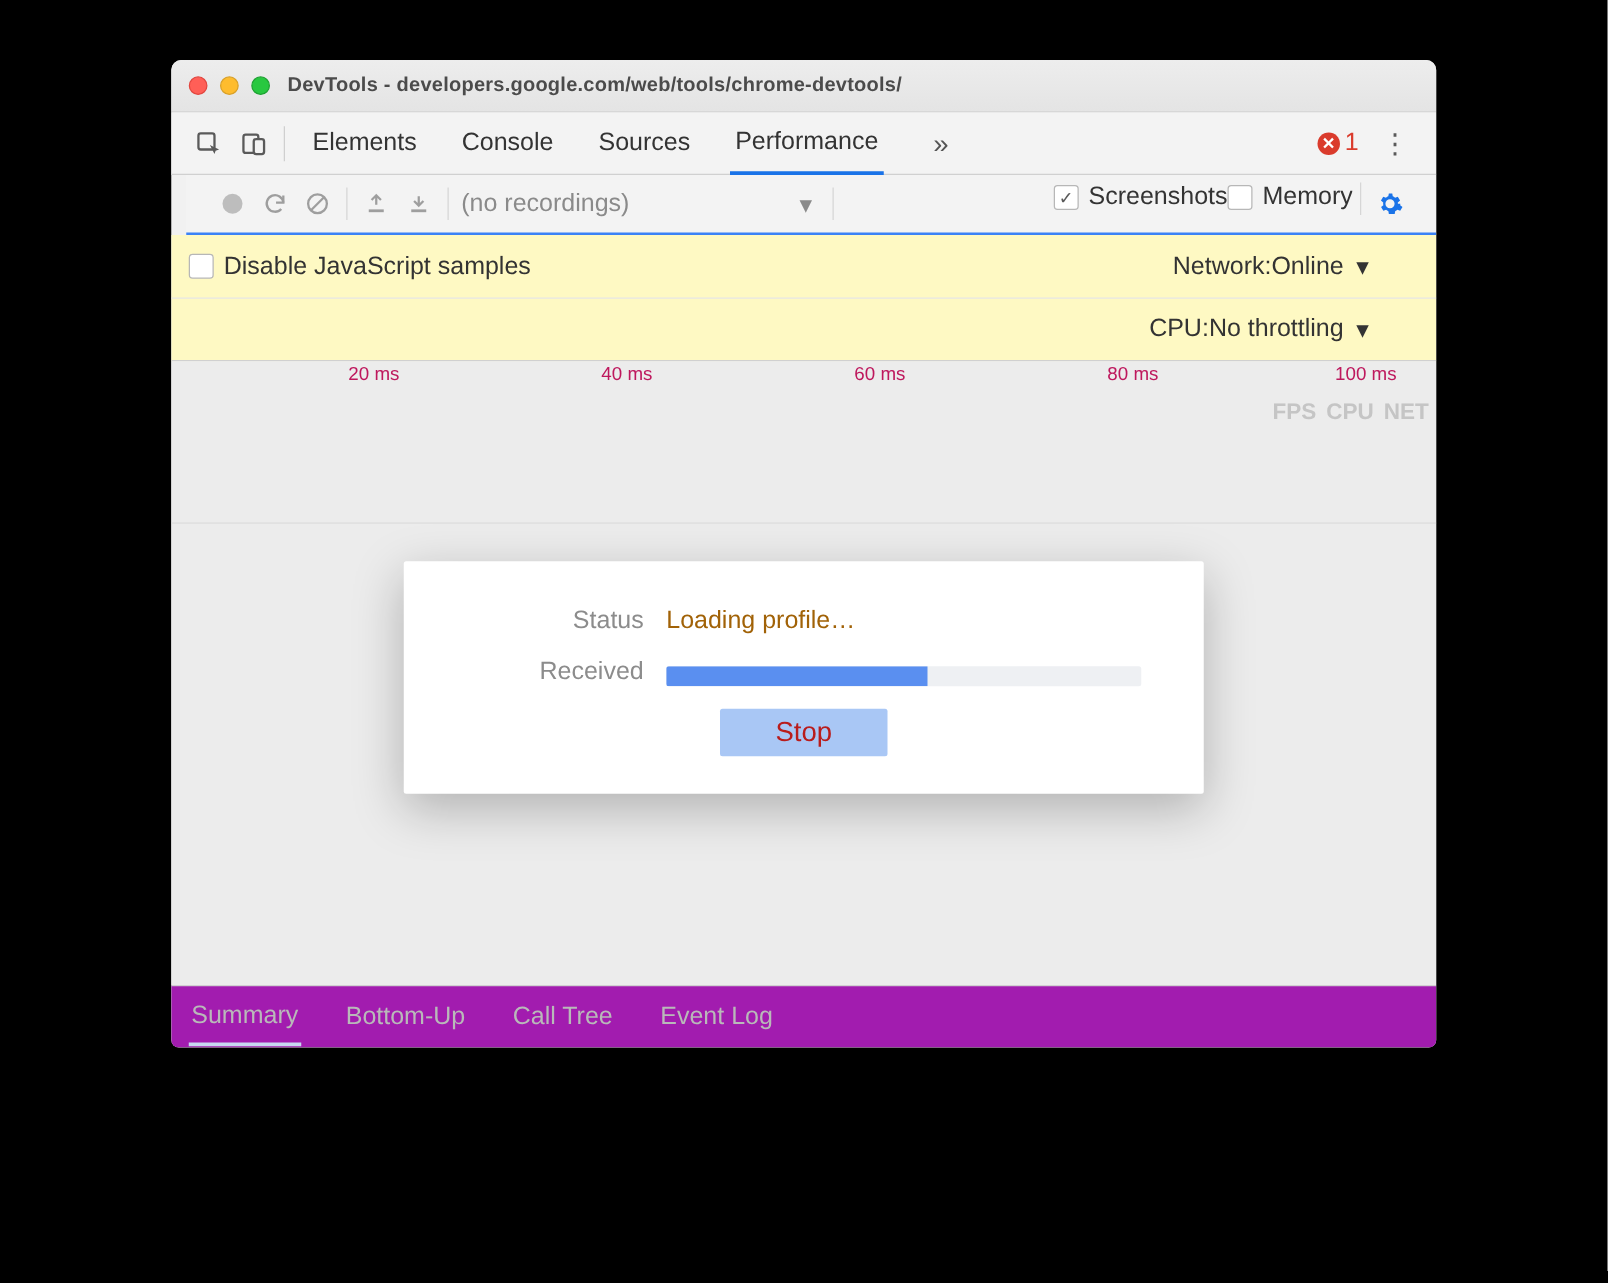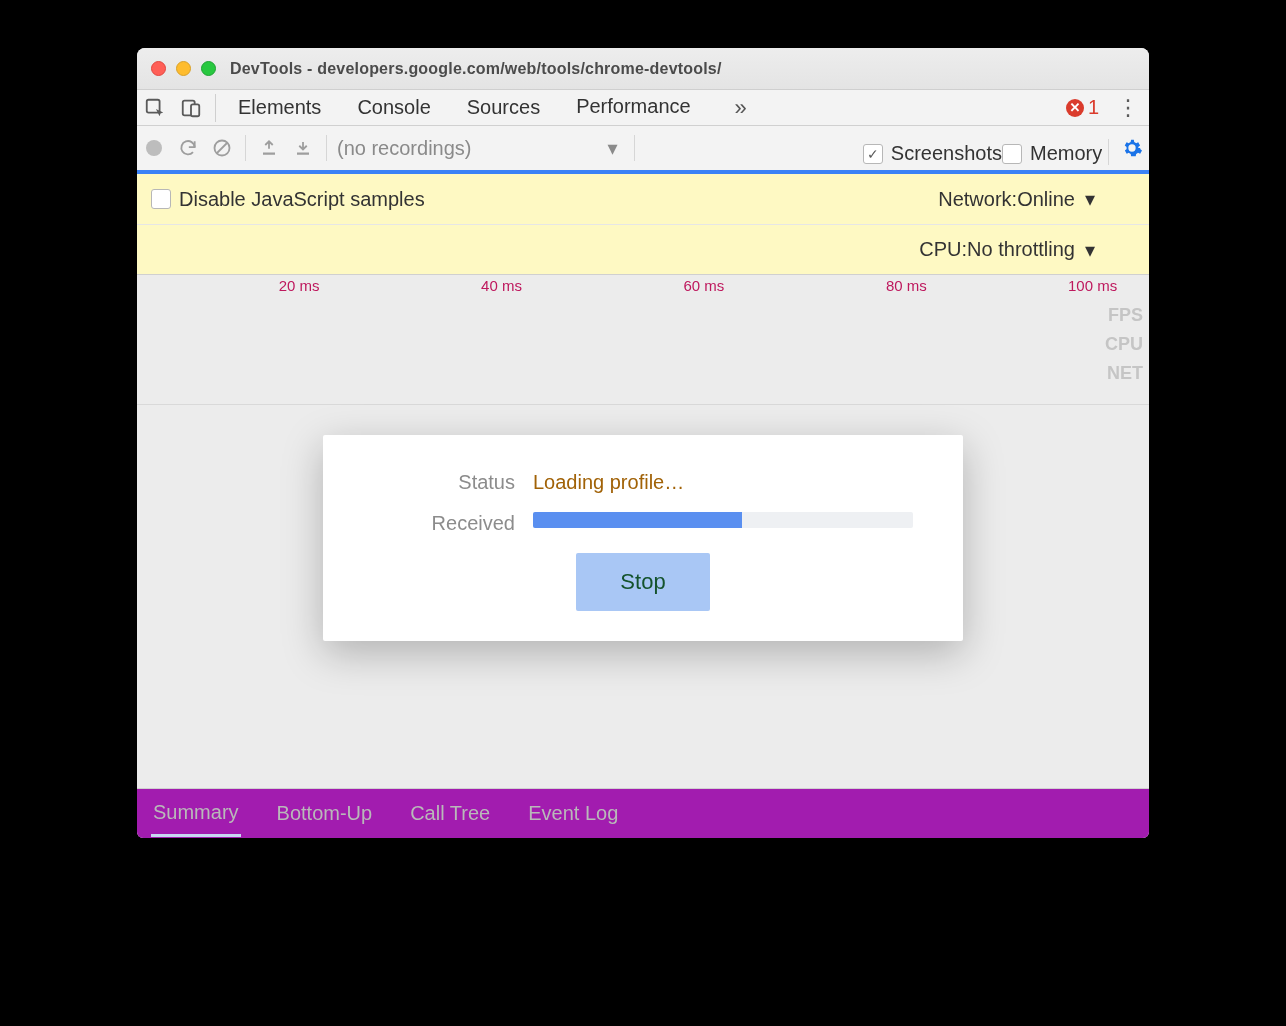--- a/index.html
+++ b/index.html
@@ -36,56 +36,57 @@
   }
   .traffic-lights { display: flex; gap: 10px; margin-right: 14px; }
   .tl { width: 15px; height: 15px; border-radius: 50%; }
   .tl.red { background:#ff5f57; border:1px solid #e2463f;}
   .tl.yellow { background:#febc2e; border:1px solid #d9a129;}
   .tl.green { background:#28c840; border:1px solid #1fa233;}
   .title-text { color:#4b4b4b; font-size:16px; letter-spacing:0.2px; white-space:nowrap; overflow:hidden; text-overflow:ellipsis;font-weight:bold;}
 
   
   .tabs-row {
-    height: 36px;
+    height: 50px;
     background: #f3f3f3;
     border-bottom: 1px solid #d0d0d0;
     display:flex;
     align-items:center;
-    padding: 0 0;
+    padding: 0 12px;
   }
   .ico-btn {
     width: 36px; height:36px; display:flex; align-items:center; justify-content:center;
     color:#5a5a5a; cursor:pointer;
   }
   .divider-v { width:1px; height:28px; background:#cfcfcf; margin:0 6px;}
   .tabs { display:flex; gap: 28px; margin-left:12px; align-items:center; }
   .tab { font-size:20px; color:#333; padding: 12px 4px; cursor:pointer; }
   .tab.active { color:#333; border-bottom: 3px solid #1a73e8; }
   .tabs-row .right { margin-left:auto; display:flex; align-items:center; gap:8px;}
   .err-badge { display:flex; align-items:center; gap:4px; color:#da3b2c; font-size:20px;}
   .err-circle { width:18px; height:18px; border-radius:50%; background:#da3b2c; color:#fff; display:flex; align-items:center; justify-content:center; font-size:13px; font-weight:700; }
   .kebab { font-size:22px; color:#5a5a5a; padding:0 10px; cursor:pointer; }
 
   
   .toolbar {
     height:48px;
     background:#f3f3f3;
-    border-bottom:4px solid #3b82f6;
-    display:flex; align-items:center; padding:0 0;
+    border-bottom:2px solid #3b82f6;
+    display:flex; align-items:center; padding:0 20px;
     color:#717171;
+    margin-left:12px;
   }
   .tb-btn { width:34px; height:34px; display:flex; align-items:center; justify-content:center; color:#9e9e9e; cursor:pointer; }
   .tb-sep { width:1px; height:26px; background:#d6d6d6; margin:0 6px;}
   .rec-select { display:flex; align-items:center; gap:6px; color:#8a8a8a; font-size:20px; padding:0 10px 0 4px; cursor:pointer;}
   .rec-select .caret { margin-left:130px; }
   .chk { width:20px; height:20px; border:1px solid #b7b7b7; border-radius:3px; background:#fff; display:inline-flex; align-items:center; justify-content:center; margin-right:8px; }
   .chk.checked::after { content:"✓"; font-size:14px; color:#5a5a5a; }
   .chk-label { display:flex; align-items:center; font-size:20px; color:#333; cursor:pointer; }
-  .toolbar .right { margin-left:auto; display:flex; align-items:flex-end; }
+  .toolbar .right { margin-left:auto; display:flex; align-items:flex-start; }
   .gear { color:#1a73e8; }
 
   
   .opts {
     background:#fef9c3;
     border-bottom:1px solid #d0d0d0;
   }
   .opt-row { display:flex; align-items:center; height:50px; padding:0 14px; font-size:20px; color:#333;}
   .opt-row + .opt-row { border-top:1px solid #e6e6e6;}
   .opt-row .left { display:flex; align-items:center; }
@@ -94,39 +95,39 @@
 
   
   .timeline {
     height:130px;
     background:#ececec;
     border-bottom:1px solid #d9d9d9;
     position:relative;
   }
   .ticks { position:absolute; top:0; left:0; right:0; height:26px; display:flex; font-size:15px; color:#be185d; }
   .tick { position:absolute; top:2px; }
-  .lanes { position:absolute; right:6px; top:30px; display:flex; flex-direction:column; gap:8px; align-items:flex-end; color:#c5c5c5; font-size:18px; font-weight:600;}
+  .lanes { position:absolute; right:6px; top:30px; display:flex; gap:8px; align-items:flex-end; color:#c5c5c5; font-size:18px; font-weight:600;}
 
   
   .body { flex:1; background:#ececec; position:relative; }
 
   
   .modal {
     position:absolute; left:50%; top:30px; transform:translateX(-50%);
     width:640px; background:#fff; border-radius:2px;
     box-shadow: 0 12px 40px rgba(0,0,0,0.25);
     padding: 36px 40px 30px;
   }
-  .modal .row { display:flex; align-items:flex-start; margin-bottom:18px; }
+  .modal .row { display:flex; align-items:flex-end; margin-bottom:18px; }
   .modal .label { width:170px; text-align:right; color:#8c8c8c; font-size:20px; padding-right:18px;}
   .modal .value { font-size:20px; color:#a16207; }
   .progress { height:16px; width:380px; background:#eef0f3; border-radius:2px; overflow:hidden;}
   .progress .bar { height:100%; background:#5a8ff0; width:55%; }
   .modal .btn-row { display:flex; justify-content:center; margin-top:16px;}
-  .stop-btn { background:#a9c7f5; color:#14532d; font-size:22px; padding:16px 44px; border:none; border-radius:2px; cursor:pointer;}
+  .stop-btn { background:#a9c7f5; color:#b91c1c; font-size:22px; padding:6px 44px; border:none; border-radius:2px; cursor:pointer;}
 
   
   .footer {
     height:50px; background:#a21caf; border-top:1px solid #d0d0d0;
     display:flex; align-items:center; gap:34px; padding:0 14px;
     font-size:20px; color:#b9b9b9;
   }
   .footer .ftab { cursor:pointer; padding:10px 2px;}
   .footer .ftab.active { color:#b9b9b9; border-bottom:3px solid #c8d8f2;}
 

